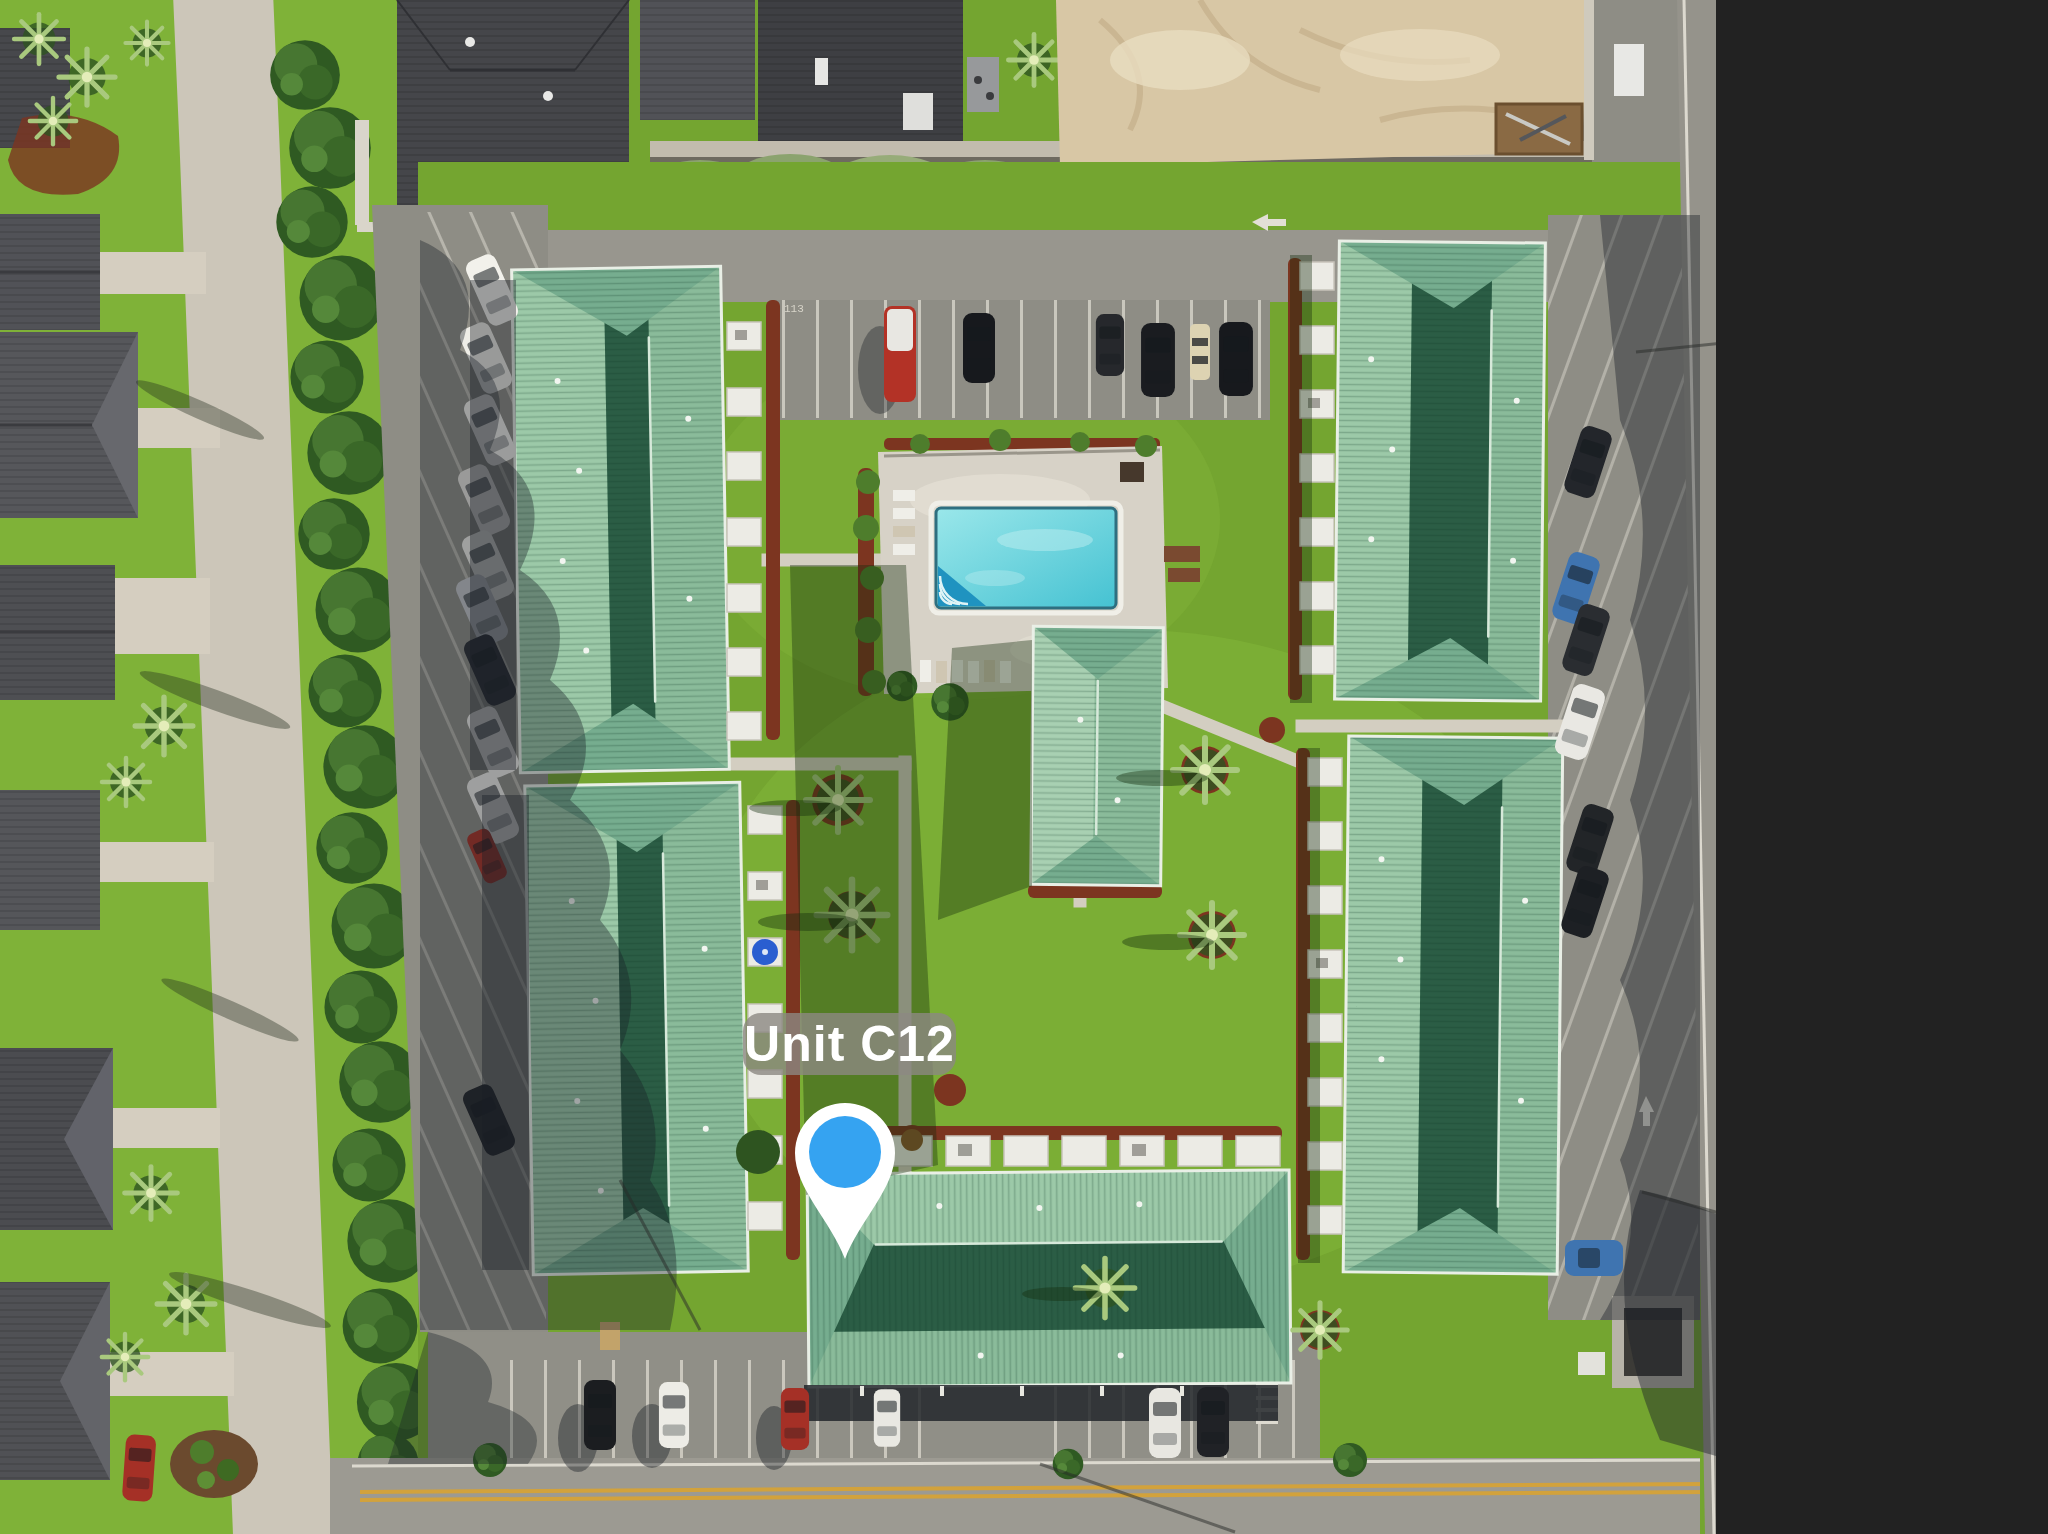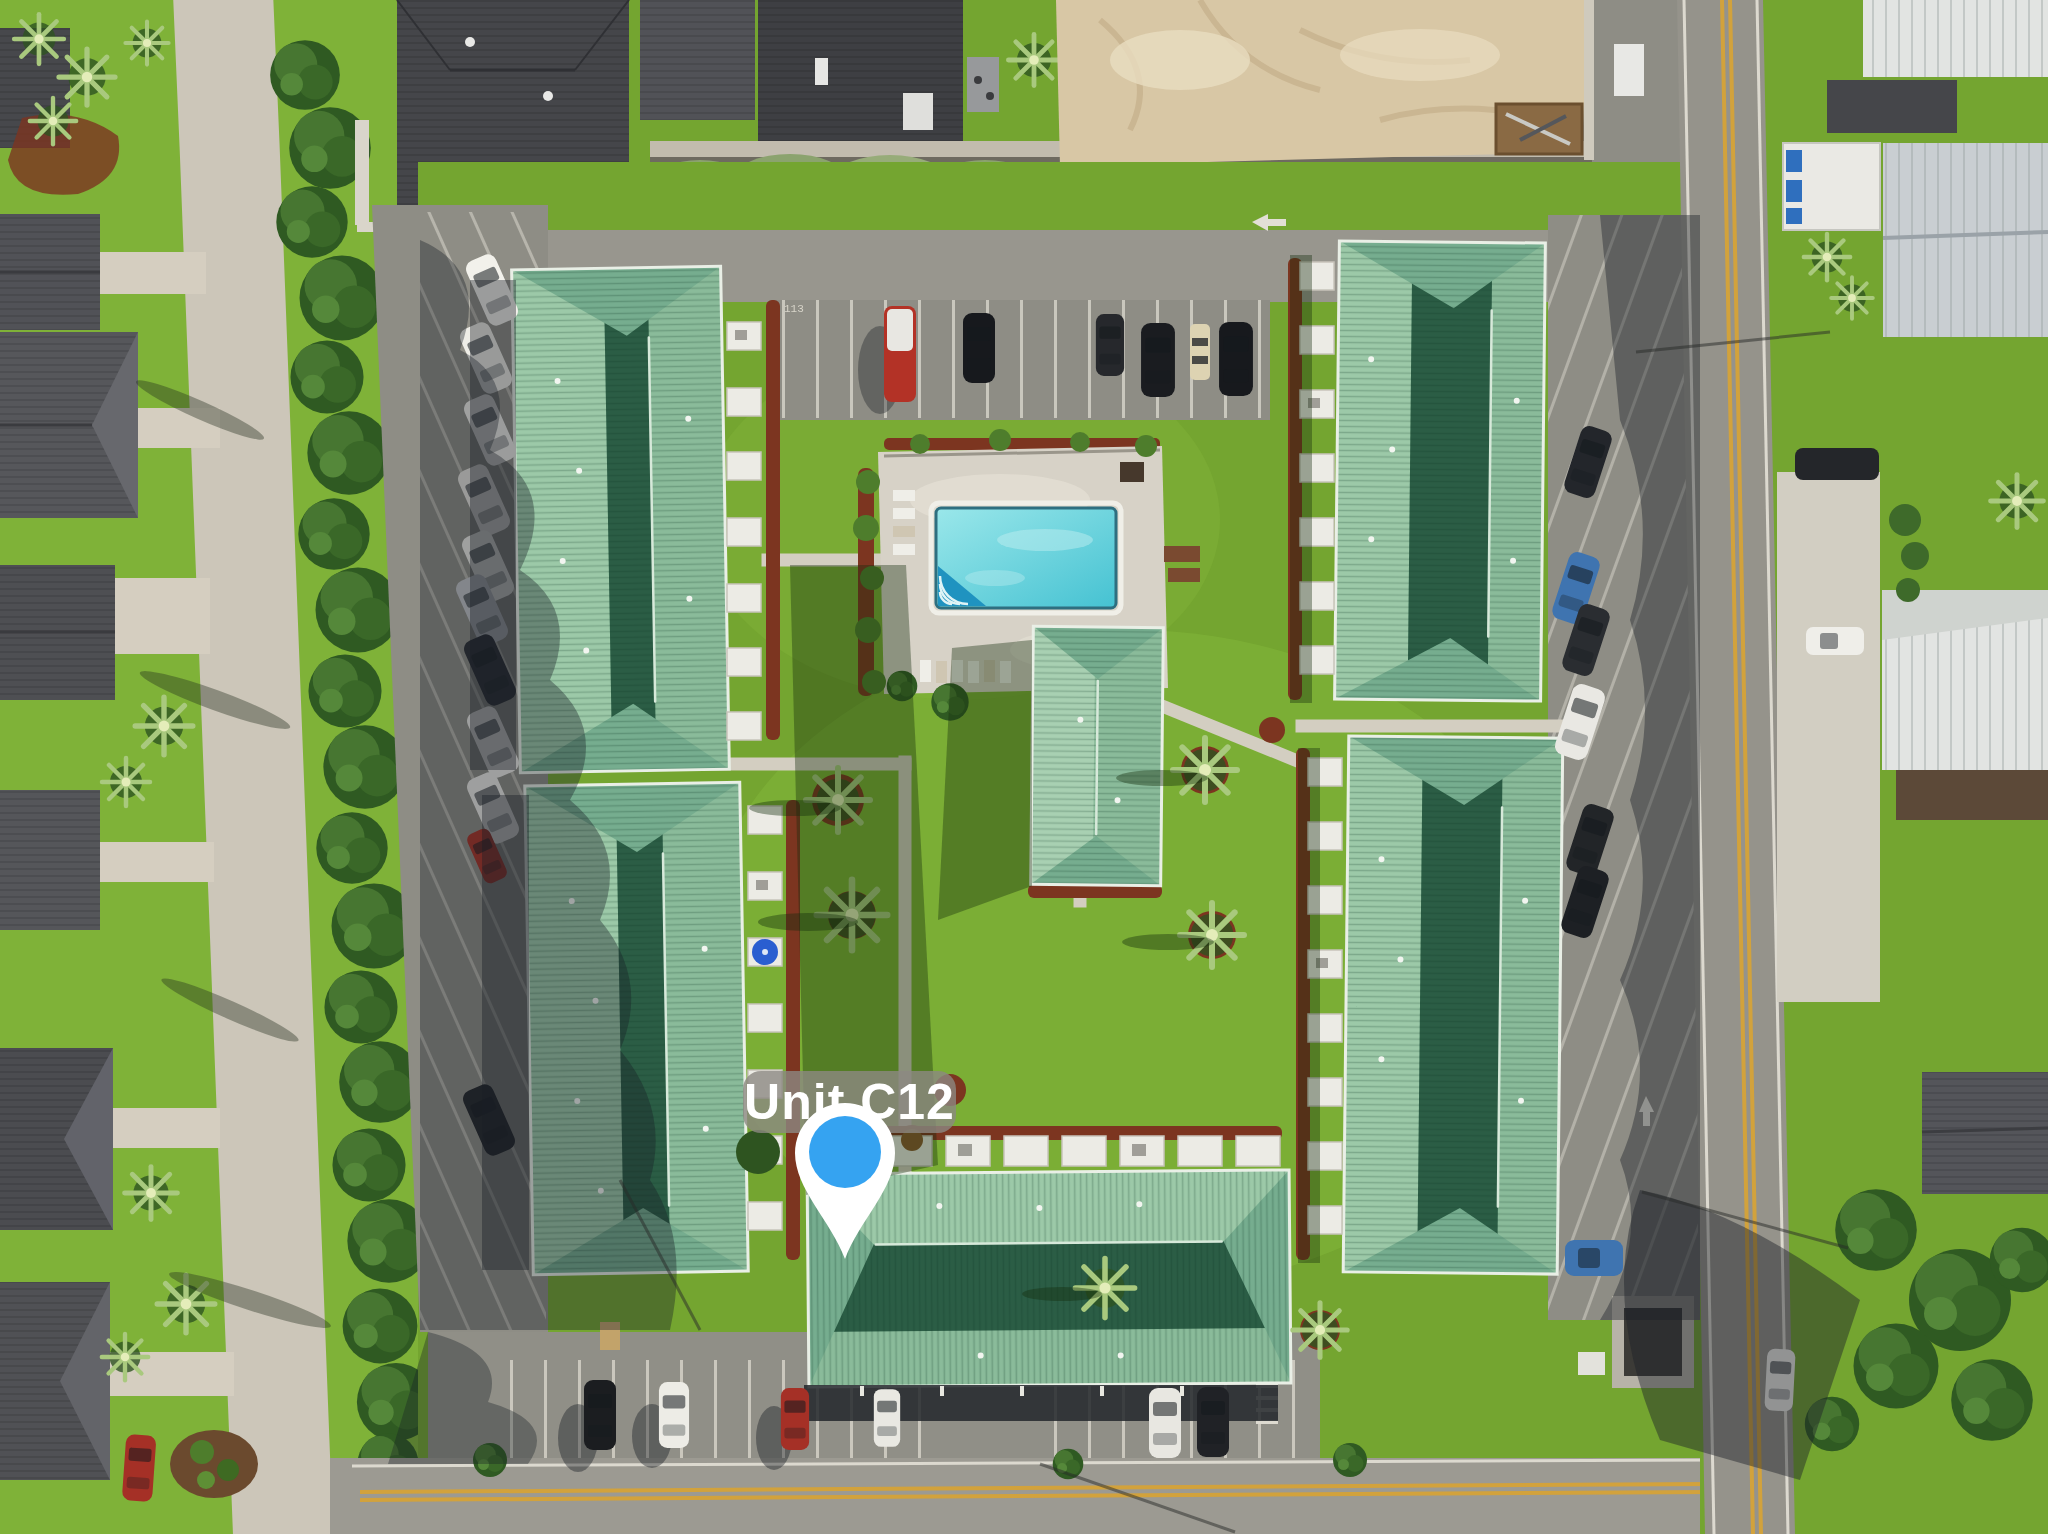--- a/index.html
+++ b/index.html
@@ -4,38 +4,38 @@
 <style>
   :root{
     --pin-blue:#35A3F1; --label-bg:rgba(140,136,130,.8); --label-text:#FFFFFF;
     --roof-light:#9CC9A8; --roof-mid:#8ABB9A; --roof-dark:#2B5D45; --roof-hip:#76AD8F; --roof-ridge:#D7E9DA;
     --lawn:#74A530; --lawn-bright:#7FB238; --lawn-shadow:#2F5517; --tree-green:#3A6828;
     --pool-light:#9AE7EA; --pool-deep:#45C2D2; --pool-deck:#D7D2C7;
     --sand:#D8C7A5; --mulch:#7C3520; --asphalt:#8E8D85; --concrete:#CBC5B8; --road-yellow:#D2A23C;
     --dark-roof:#47484C; --metal-white:#E2E4E2;
   }
   html,body{margin:0;padding:0;background:#222;}
-  .stage{position:relative;width:2048px;height:1534px;overflow:hidden;background:var(--asphalt);
+  .stage{position:relative;width:1716px;height:1534px;overflow:hidden;background:var(--asphalt);
          font-family:"Liberation Sans",sans-serif;}
   .stage svg.scene{position:absolute;left:0;top:0;}
   .roofL{fill:var(--roof-light)} .roofM{fill:var(--roof-mid)} .roofD{fill:var(--roof-dark)}
   .roofH{fill:var(--roof-hip)}
   .lawnF{fill:var(--lawn)} .lawnB{fill:var(--lawn-bright)}
   .mulchF{fill:var(--mulch)} .sandF{fill:var(--sand)} .asphF{fill:var(--asphalt)} .deckF{fill:var(--pool-deck)} .darkRoof{fill:var(--dark-roof)}
   .metalW{fill:var(--metal-white)}
   .gutter{fill:none;stroke:#E9EFE6;stroke-width:3}
   .ridgeLn{stroke:var(--roof-ridge);stroke-width:2.5;stroke-linecap:round}
   .walk{stroke:#D3CEC1;stroke-width:13;fill:none;stroke-linecap:square}
   .yellow2{stroke:var(--road-yellow);stroke-width:4;fill:none}
   .whiteln{stroke:#DCD9CF;stroke-width:3;fill:none}
   .patio{fill:#ECEBE5;stroke:#C7C4BA;stroke-width:1.5}
   .shadow{fill:rgba(24,30,38,.5)}
   .lshadow{fill:rgba(22,46,12,.38)}
   .unit-label{
-    position:absolute;left:743px;top:1071px;width:213px;height:62px;border-radius:18px;
+    position:absolute;left:743px;top:1013px;width:213px;height:62px;border-radius:18px;
     background:var(--label-bg);color:var(--label-text);
     font-size:50px;font-weight:bold;line-height:62px;text-align:center;letter-spacing:1px;
   }
   .pin{position:absolute;left:785px;top:1091px;width:120px;height:180px;}
 </style>
 </head>
 <body>
 
 <div class="stage">
 <svg class="scene" width="2048" height="1534" viewBox="0 0 2048 1534">

